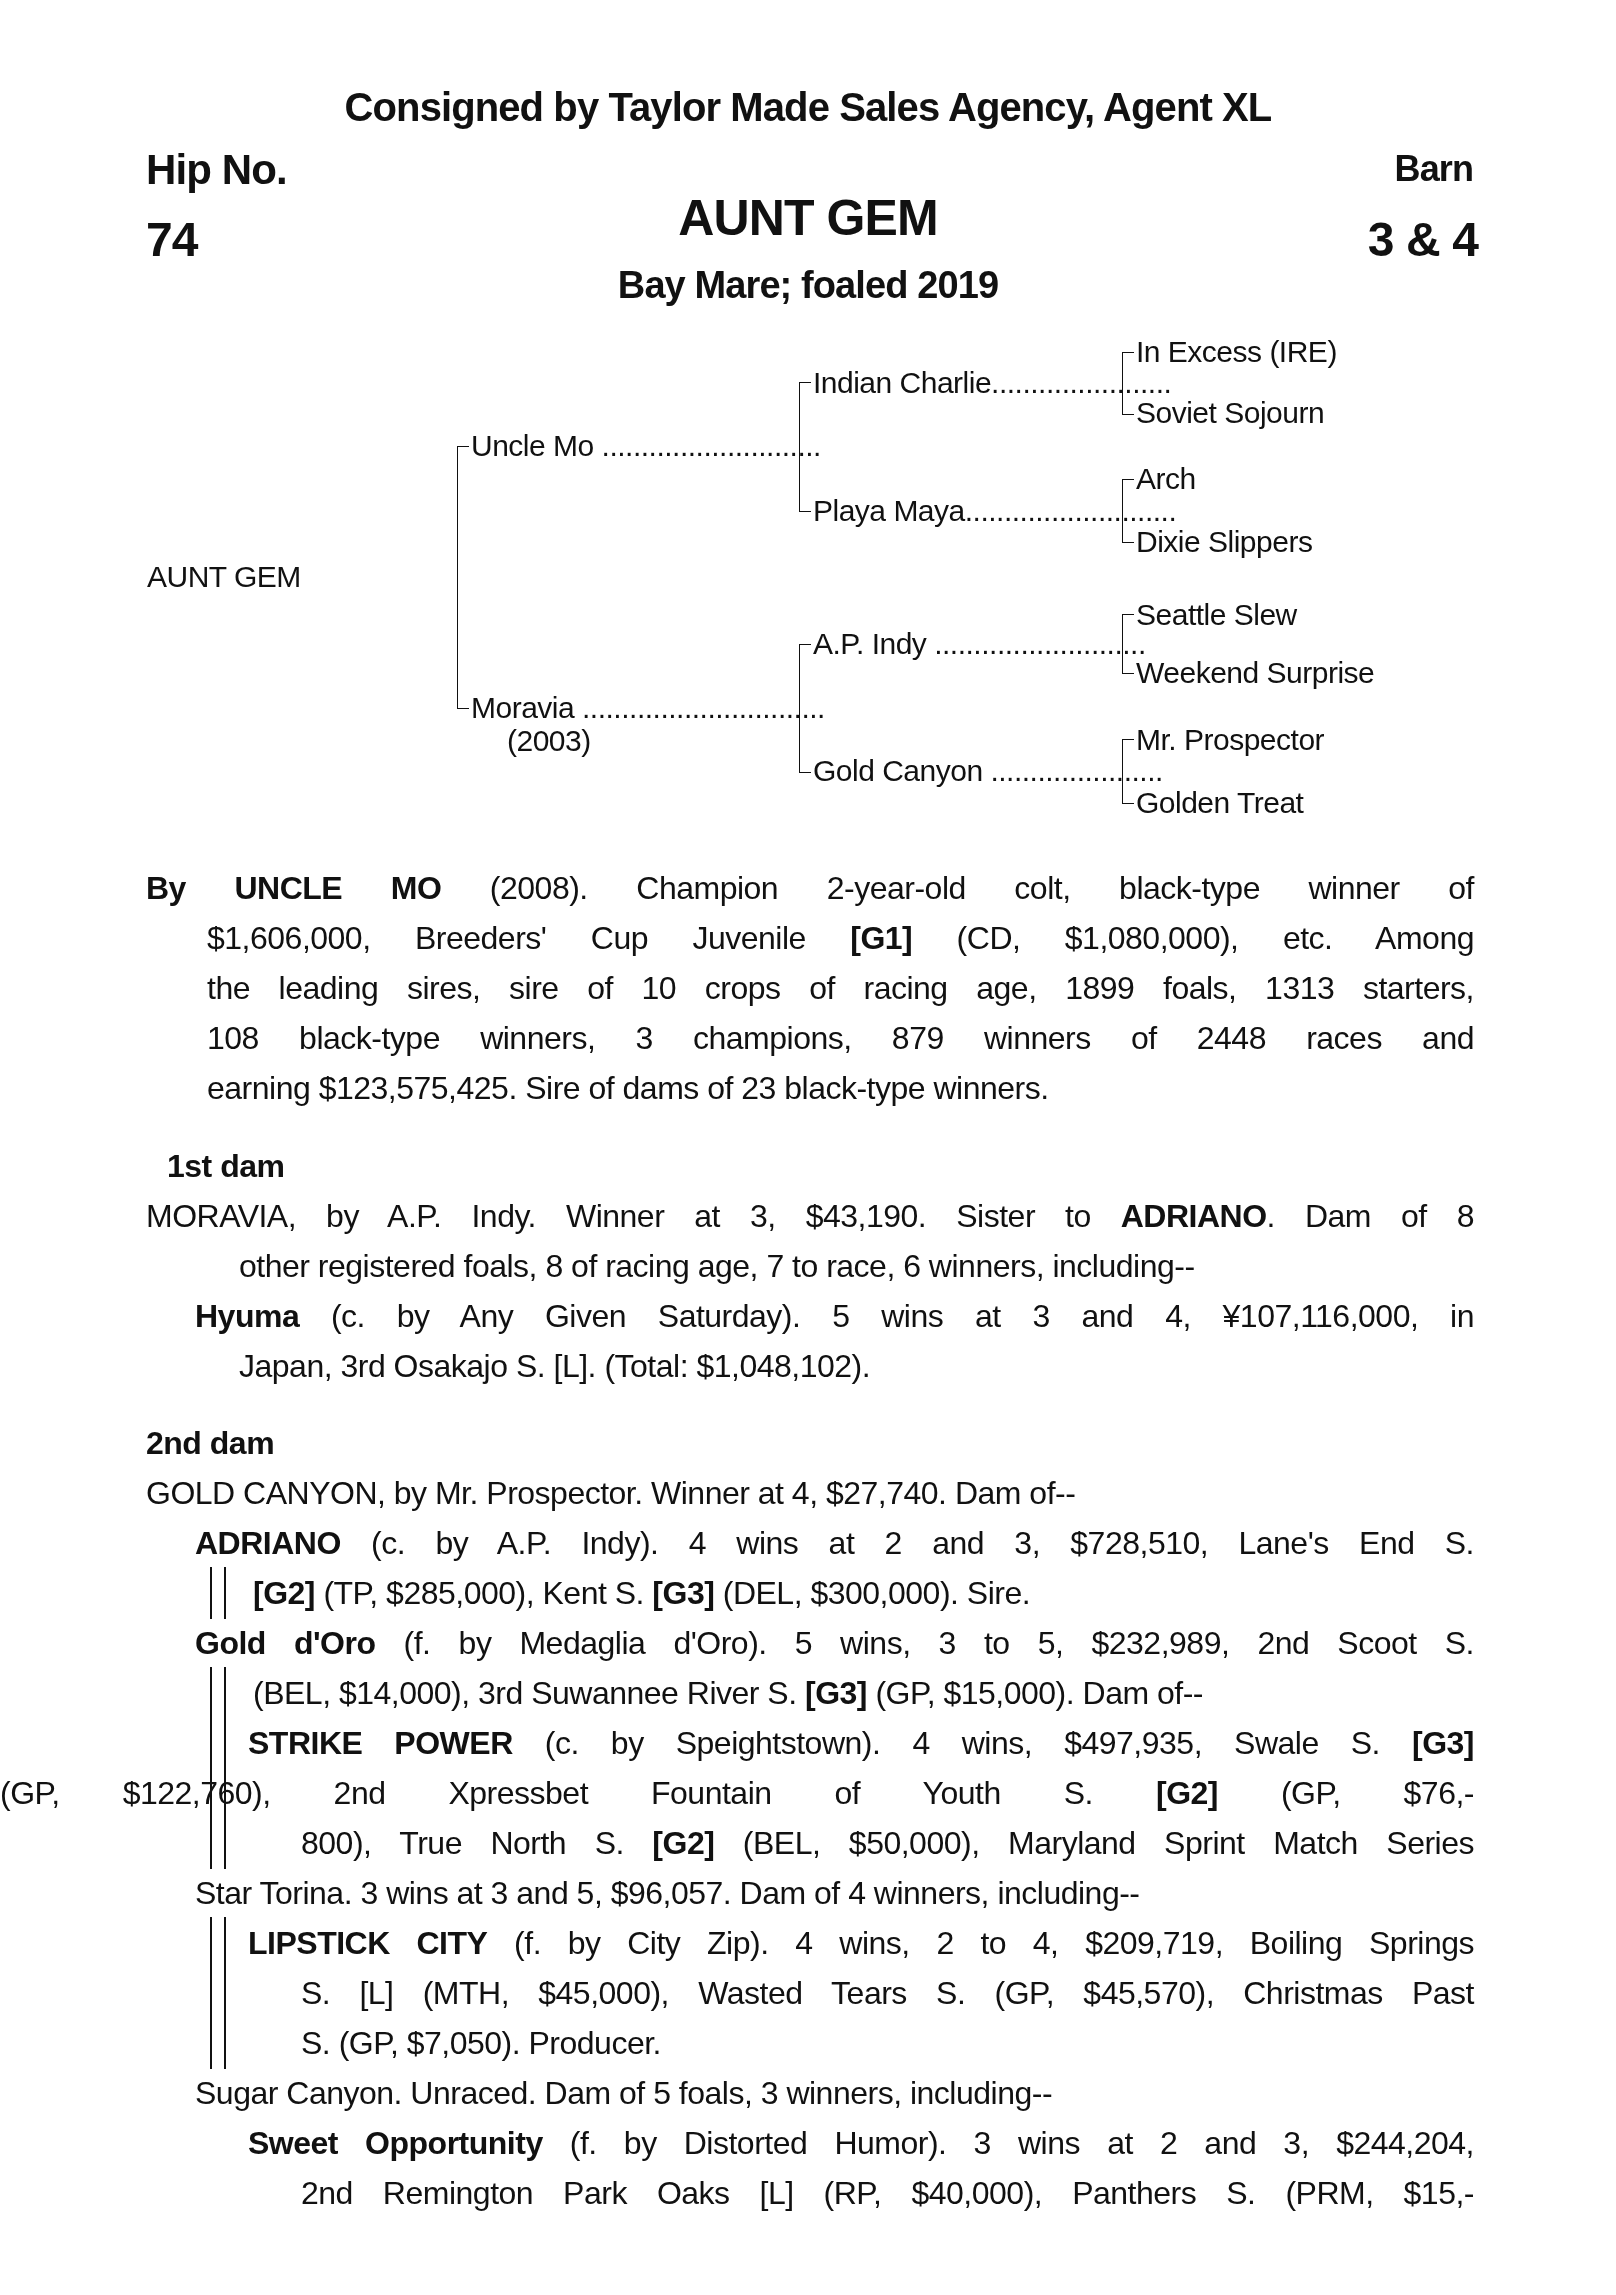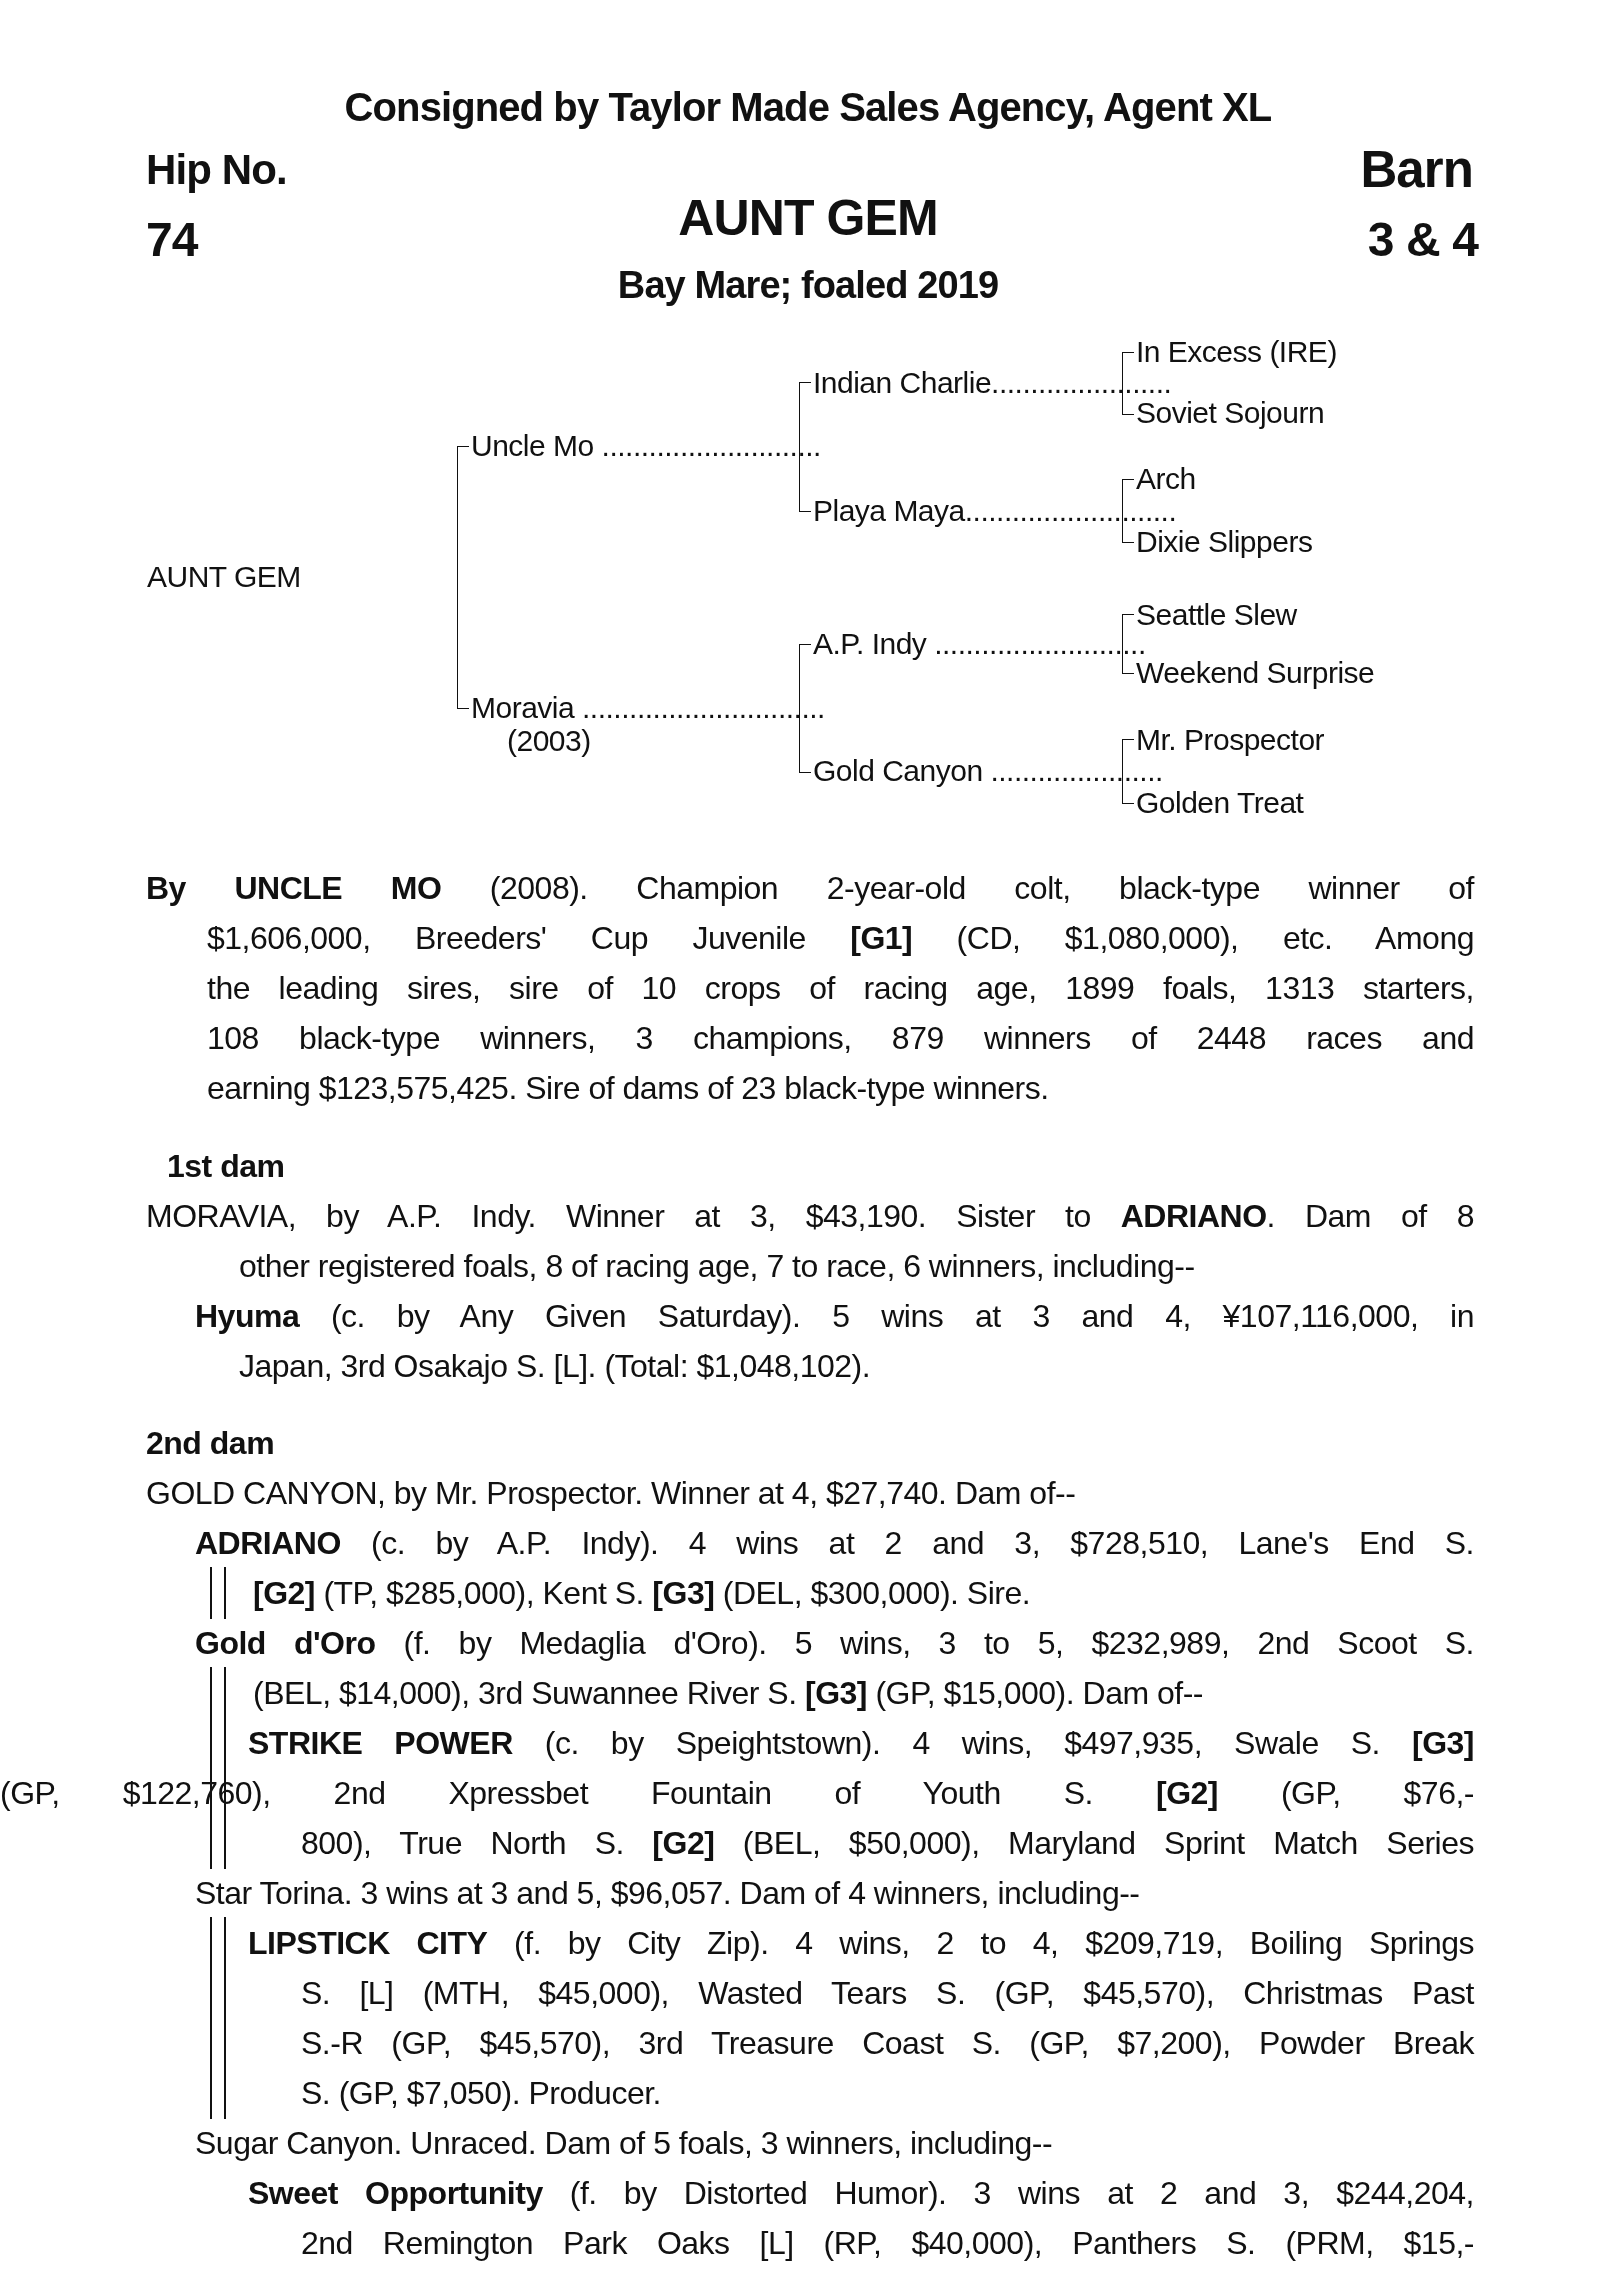--- a/index.html
+++ b/index.html
@@ -14,21 +14,21 @@
   
   .abs { position: absolute; }
   .consignor {
     top: 85px; left: 0; right: 0;
     text-align: center;
     font-size: 40px; font-weight: bold;
     letter-spacing: -0.9px;
   }
   .hip-label  { top: 146px; left: 146px; font-size: 42px; font-weight: bold; letter-spacing: -0.9px; }
   .hip-number { top: 212px; left: 146px; font-size: 48px; font-weight: bold; letter-spacing: -0.9px; }
-  .barn-label  { top: 140px; right: 143px; font-size: 51px; font-weight: bold; text-align: right; letter-spacing: -0.9px; }
+  .barn-label  { top: 148px; right: 143px; font-size: 36px; font-weight: bold; text-align: right; letter-spacing: -0.9px; }
   .barn-number { top: 212px; right: 138px; font-size: 48px; font-weight: bold; text-align: right; letter-spacing: -0.9px; }
   .horse-name {
     top: 189px; left: 0; right: 0; text-align: center;
     font-size: 50px; font-weight: bold; letter-spacing: -0.9px;
   }
   .horse-desc {
     top: 264px; left: 0; right: 0; text-align: center;
     font-size: 38px; font-weight: bold; letter-spacing: -0.9px;
   }
   
@@ -117,19 +117,18 @@
     <div class="line just" style="padding-left: 195px;"><b>ADRIANO</b><span> (c. by A.P. Indy). 4 wins at 2 and 3, $728,510, Lane's End S.</span></div>
     <div class="line" style="padding-left: 253px;"><b>[G2]</b><span> (TP, $285,000), Kent S. </span><b>[G3]</b><span> (DEL, $300,000). Sire.</span><span class="vbar" style="left: 210px;"></span><span class="vbar" style="left: 224px;"></span></div>
     <div class="line just" style="padding-left: 195px;"><b>Gold d'Oro</b><span> (f. by Medaglia d'Oro). 5 wins, 3 to 5, $232,989, 2nd Scoot S.</span></div>
     <div class="line" style="padding-left: 253px;"><span>(BEL, $14,000), 3rd Suwannee River S. </span><b>[G3]</b><span> (GP, $15,000). Dam of--</span><span class="vbar" style="left: 210px;"></span><span class="vbar" style="left: 224px;"></span></div>
     <div class="line just" style="padding-left: 248px;"><b>STRIKE POWER</b><span> (c. by Speightstown). 4 wins, $497,935, Swale S. </span><b>[G3]</b><span class="vbar" style="left: 210px;"></span><span class="vbar" style="left: 224px;"></span></div>
     <div class="line just" style=""><span>(GP, $122,760), 2nd Xpressbet Fountain of Youth S. </span><b>[G2]</b><span> (GP, $76,-</span><span class="vbar" style="left: 210px;"></span><span class="vbar" style="left: 224px;"></span></div>
     <div class="line just" style="padding-left: 301px;"><span>800), True North S. </span><b>[G2]</b><span> (BEL, $50,000), Maryland Sprint Match Series</span><span class="vbar" style="left: 210px;"></span><span class="vbar" style="left: 224px;"></span></div>
     <div class="line" style="padding-left: 195px;"><span>Star Torina. 3 wins at 3 and 5, $96,057. Dam of 4 winners, including--</span></div>
     <div class="line just" style="padding-left: 248px;"><b>LIPSTICK CITY</b><span> (f. by City Zip). 4 wins, 2 to 4, $209,719, Boiling Springs</span><span class="vbar" style="left: 210px;"></span><span class="vbar" style="left: 224px;"></span></div>
     <div class="line just" style="padding-left: 301px;"><span>S. [L] (MTH, $45,000), Wasted Tears S. (GP, $45,570), Christmas Past</span><span class="vbar" style="left: 210px;"></span><span class="vbar" style="left: 224px;"></span></div>
-    <div class="line just" style="padding-left: 301px;"><span>S.-R (GP, $45,570), 3rd Treasure Coast S. (GP, $7,200), Powder Break</span><span class="vbar" style="left: 210px;"></span><span class="vbar" style="left: 224px;"></span></div>
     <div class="line" style="padding-left: 301px;"><span>S. (GP, $7,050). Producer.</span><span class="vbar" style="left: 210px;"></span><span class="vbar" style="left: 224px;"></span></div>
     <div class="line" style="padding-left: 195px;"><span>Sugar Canyon. Unraced. Dam of 5 foals, 3 winners, including--</span></div>
     <div class="line just" style="padding-left: 248px;"><b>Sweet Opportunity</b><span> (f. by Distorted Humor). 3 wins at 2 and 3, $244,204,</span></div>
     <div class="line just" style="padding-left: 301px;"><span>2nd Remington Park Oaks [L] (RP, $40,000), Panthers S. (PRM, $15,-</span></div>
   </div>
 
 
 </body></html>

